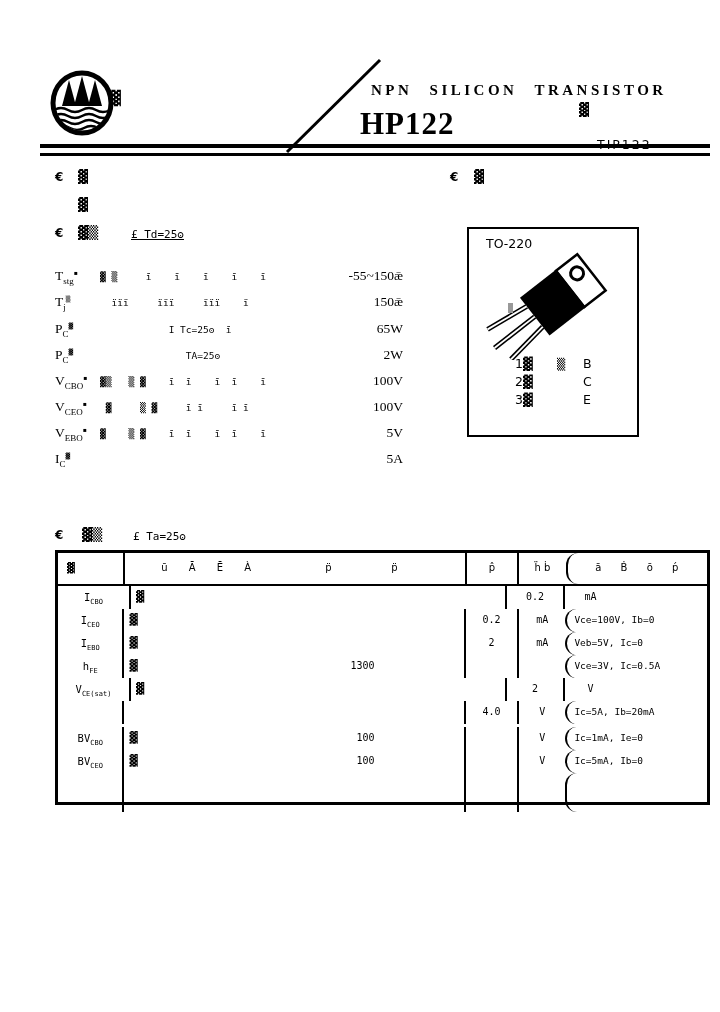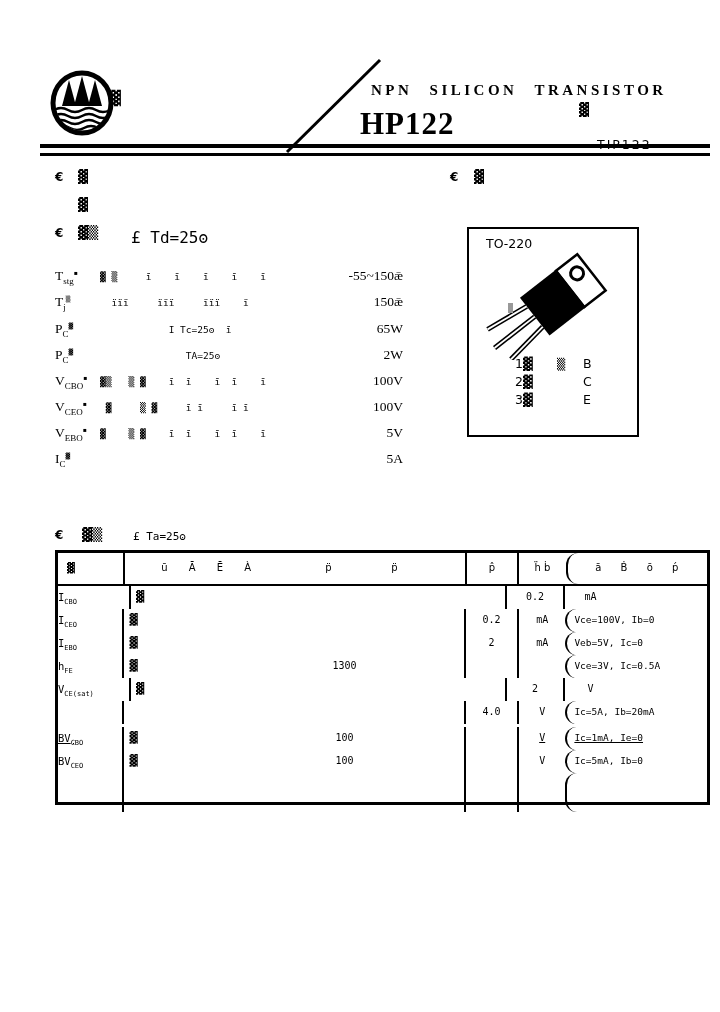--- a/index.html
+++ b/index.html
@@ -33,34 +33,34 @@
   .pkgbox{border:2px solid #000;}
   .pin-row{position:absolute;left:515px;font-size:12.5px;font-family:"DejaVu Sans", sans-serif;}
   .pin-num{display:inline-block;width:42px;}
   .pin-mid{display:inline-block;width:26px;font-size:11px;}
 
   
   .etable{position:absolute;left:55px;top:550px;width:655px;height:255px;
           border:3px solid #000;box-sizing:border-box;}
   .t-row{display:flex;width:100%;box-sizing:border-box;}
   .t-cell{box-sizing:border-box;position:relative;}
-  .c-sym {width:71px; text-align:left;}
+  .c-sym {width:71px; text-align:center;}
   .c-wide{width:376px;border-left:2px solid #000;}
   .c-max {width:58px; border-left:2px solid #000;text-align:center;}
   .c-unit{width:53px; border-left:2px solid #000;text-align:center;}
   .c-cond{width:155px;border-left:2px solid #000;text-align:left;padding-left:7px;border-radius:12px;}
   .t-head{height:33px;border-bottom:2px solid #000;}
   .t-head .t-cell{font-size:10px;font-family:"DejaVu Sans", sans-serif;padding-top:9px;}
   .t-data{height:23px;font-size:10px;font-family:"DejaVu Sans Mono", monospace;
           align-items:center;}
   .t-data .t-cell{height:100%;padding-top:5px;}
   .sym{font-size:10.5px;}
   .sym sub{font-size:7px;}
   .wg{position:absolute;left:5px;top:4px;font-size:11px;}
-  .wv{position:absolute;left:190px;top:5px;width:60px;text-align:center;}
+  .wv{position:absolute;left:190px;top:5px;width:60px;text-align:right;}
   .cond{font-size:9.5px;white-space:pre;}
 </style>
 </head>
 <body>
 
 <div class="page">
 
   <svg class="abs" style="left:46px;top:68px;" width="72" height="70" viewBox="0 0 72 70">
     <defs>
         <clipPath id="lc">
@@ -90,21 +90,21 @@
   <div class="abs crossref" style="left:597px;top:125px;">TIP122</div>
 
   <div class="abs rule" style="left:40px;top:144px;width:670px;height:4px;"></div>
   <div class="abs rule" style="left:40px;top:153px;width:670px;height:3px;"></div>
 
   <span class="abs bullet" style="left:55px;top:170px;">€</span>
   <span class="abs garble feat-g" style="left:78px;top:169px;">▓</span>
   <span class="abs garble feat-g" style="left:78px;top:197px;">▓</span>
   <span class="abs bullet" style="left:55px;top:226px;">€</span>
   <span class="abs garble feat-g" style="left:78px;top:225px;">▓▒</span>
-  <span class="abs mono" style="left:131px;top:228px;font-size:16px;">£ Td=25ʘ</span>
+  <span class="abs mono" style="left:131px;top:228px;font-size:11px;text-decoration:underline;">£ Td=25ʘ</span>
   <span class="abs bullet" style="left:450px;top:170px;">€</span>
   <span class="abs garble feat-g" style="left:474px;top:169px;">▓</span>
 
   <div class="rat-row" style="top:268px;">
     <span class="rat-label"><span>T</span><sub>stg</sub><span class="rat-sup garble">▪</span></span>
     <span class="rat-mid">▓ ▒     ī    ī    ī    ī    ī</span>
     <span class="rat-val">-55~150ǣ</span>
   </div>
   <div class="rat-row" style="top:294px;">
     <span class="rat-label"><span>T</span><sub>j</sub><span class="rat-sup garble">▒</span></span>
@@ -240,21 +240,21 @@
     </div>
     <div class="t-row t-data">
       <div class="t-cell c-sym sym"></div>
       <div class="t-cell c-wide">
           <span class="wv"></span>
         </div>
       <div class="t-cell c-max">4.0</div>
       <div class="t-cell c-unit">V</div>
       <div class="t-cell c-cond cond">Ic=5A, Ib=20mA</div>
     </div>
-    <div class="t-row t-data" style="margin-top:3px;text-decoration:underline;">
+    <div class="t-row t-data" style="margin-top:3px;">
       <div class="t-cell c-sym sym"><span>BV</span><sub>CBO</sub></div>
       <div class="t-cell c-wide">
           <span class="wg garble">▓</span>
           <span class="wv">100</span>
         </div>
       <div class="t-cell c-max"></div>
       <div class="t-cell c-unit">V</div>
       <div class="t-cell c-cond cond">Ic=1mA, Ie=0</div>
     </div>
     <div class="t-row t-data">

